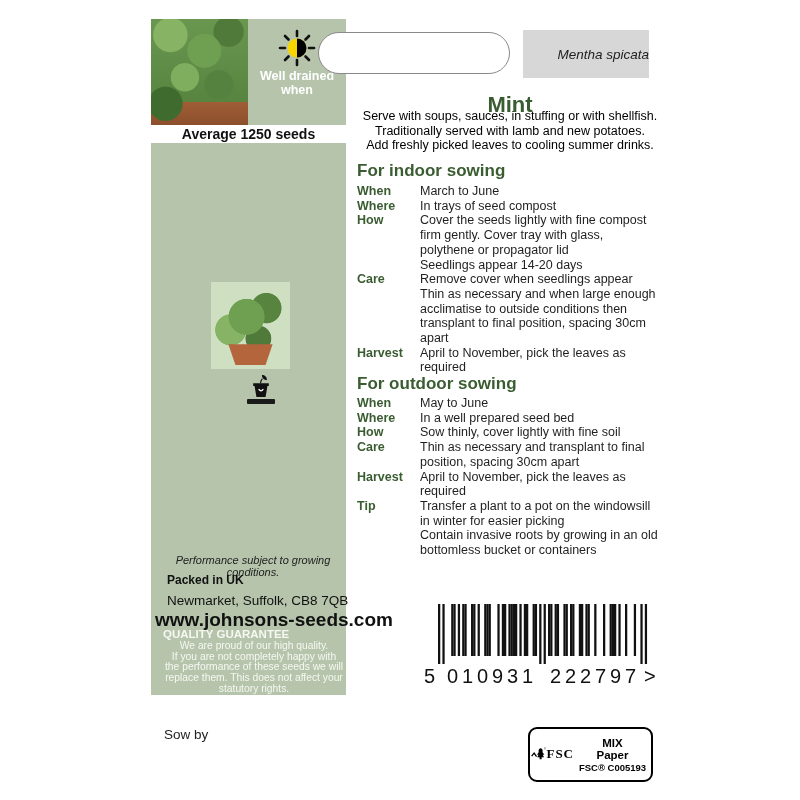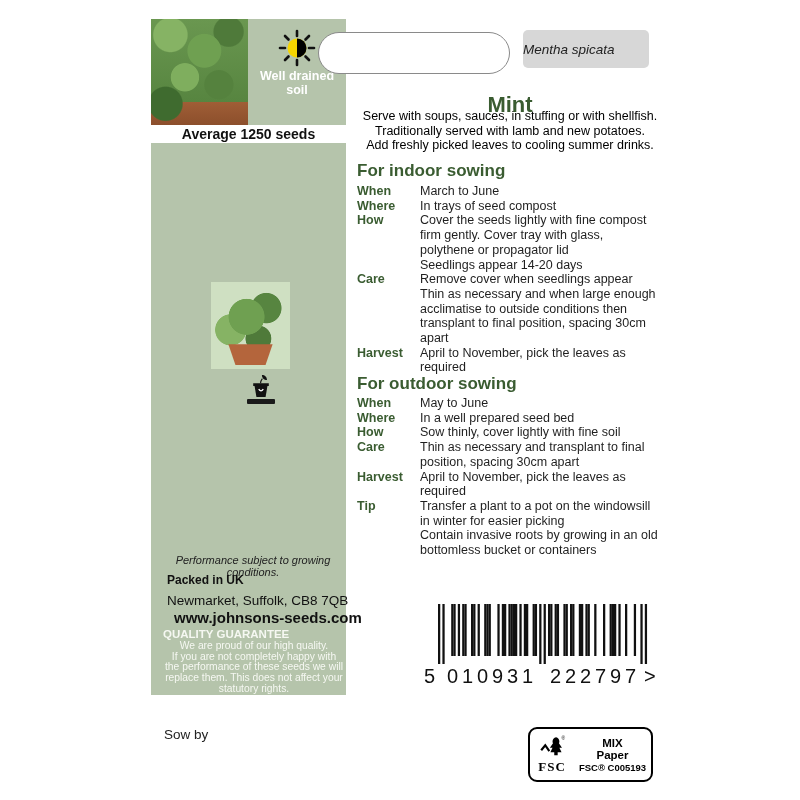--- a/index.html
+++ b/index.html
@@ -32,29 +32,29 @@
       radial-gradient(circle at 25% 55%, #86b364 0 20%, rgba(0,0,0,0) 21%),
       radial-gradient(circle at 70% 30%, #578540 0 18%, rgba(0,0,0,0) 19%),
       radial-gradient(circle at 60% 65%, #4f7a3a 0 17%, rgba(0,0,0,0) 18%);}
   .pot{position:absolute;bottom:4px;left:22%;width:56%;height:24%;background:#b4653c;
     clip-path:polygon(0 0,100% 0,84% 100%,16% 100%);}
   .pot-icon{position:absolute;left:99px;top:231px;}
   .pot-caption{position:absolute;left:96px;top:256px;width:28px;height:5px;background:#1a1a1a;border-radius:1px;}
   .perf{position:absolute;left:16px;top:411px;width:172px;font-style:italic;font-size:11px;color:#222;}
   .packed{position:absolute;left:16px;top:430px;font-weight:bold;font-size:12px;color:#111;}
   .addr{position:absolute;left:16px;top:450px;font-weight:normal;font-size:13.5px;color:#111;white-space:nowrap;}
-  .web{position:absolute;left:23px;top:466px;font-weight:bold;font-size:15px;color:#111;white-space:nowrap;}
+  .web{position:absolute;left:4px;top:466px;font-weight:bold;font-size:19px;color:#111;white-space:nowrap;}
   .qtitle{position:absolute;left:12px;top:485px;font-weight:bold;font-size:11.5px;color:#f6f8f2;}
   .qtext{position:absolute;left:12px;top:498px;width:182px;font-size:10.3px;line-height:10.7px;color:#f6f8f2;}
 
   
   .capsule{left:318px;top:32px;width:190px;height:40px;background:#ffffff;
     border:1px solid #8a8a8a;border-radius:21px;}
-  .variety-pill{left:523px;top:30px;width:126px;height:38px;background:#d7d7d7;border-radius:5px;
-    display:flex;align-items:center;justify-content:flex-start;font-style:italic;font-size:13.5px;color:#222;}
+  .variety-pill{left:523px;top:30px;width:126px;height:48px;background:#d7d7d7;border-radius:0;
+    display:flex;align-items:center;justify-content:flex-end;font-style:italic;font-size:13.5px;color:#222;}
   .title{left:352px;top:84px;width:316px;text-align:center;font-weight:bold;font-size:22px;color:#3a5c31;margin-top:8px;}
   .desc{left:340px;top:109px;width:340px;text-align:center;font-size:12.5px;line-height:14.6px;color:#000000;}
 
   
   .sec-h{font-weight:bold;font-size:17px;color:#3a5c31;}
   .h-indoor{left:357px;top:161px;}
   .h-outdoor{left:357px;top:374px;}
   .rows{display:grid;grid-template-columns:63px 1fr;font-size:12.5px;line-height:14.7px;}
   .rows-indoor{left:357px;top:184px;width:316px;}
   .rows-outdoor{left:357px;top:396px;width:316px;}
@@ -62,21 +62,21 @@
   .row-value{color:#1f1f1f;}
 
   
   .barcode{left:424px;top:604px;}
   .bctxt{font-family:"Liberation Sans",sans-serif;font-size:20px;fill:#111;}
 
   
   .sow-by{left:164px;top:727px;font-size:13.5px;color:#222;}
   .fsc{left:528px;top:727px;width:121px;height:51px;background:#fff;border:2px solid #000;
     border-radius:9px;display:flex;align-items:center;}
-  .fsc-left{width:44px;display:flex;flex-direction:column;align-items:center;}
+  .fsc-left{width:44px;display:flex;flex-direction:row;align-items:center;}
   .fsc-word{font-family:"Liberation Serif",serif;font-weight:bold;font-size:13px;color:#000;margin-top:-2px;letter-spacing:1px;}
   .fsc-right{flex:1;text-align:center;color:#000;}
   .fsc-mix{font-weight:bold;font-size:11.5px;}
   .fsc-paper{font-weight:bold;font-size:11.5px;}
   .fsc-cert{font-weight:bold;font-size:9.5px;margin-top:1px;}
 </style>
 </head>
 <body>
 
 <div class="page">
@@ -92,21 +92,21 @@
           <line x1="32" y1="20" x2="37" y2="20"></line>
         <line x1="8" y1="8" x2="11.5" y2="11.5"></line>
           <line x1="28.5" y1="28.5" x2="32" y2="32"></line>
         <line x1="8" y1="32" x2="11.5" y2="28.5"></line>
           <line x1="28.5" y1="11.5" x2="32" y2="8"></line>
       </g>
       <circle cx="20" cy="20" r="9.5" fill="#f5d400"></circle>
       <path d="M20 10.5 a9.5 9.5 0 0 1 0 19 z" fill="#000"></path>
     </svg>
     <div class="soil-badge">Well drained
-soil</div>
+when</div>
   </div>
 
   <div class="abs seeds-strip">Average 1250 seeds</div>
 
   <div class="abs main-panel">
     <div class="photo-mid">
       <div class="pot"></div>
     </div>
     <svg class="pot-icon" width="22" height="24" viewBox="0 0 24 26">
       <path d="M13 1 c3.2 0 5.5 2.2 5.5 5.5 -3.2 0 -5.5 -2.2 -5.5 -5.5 z" fill="#111"></path>

